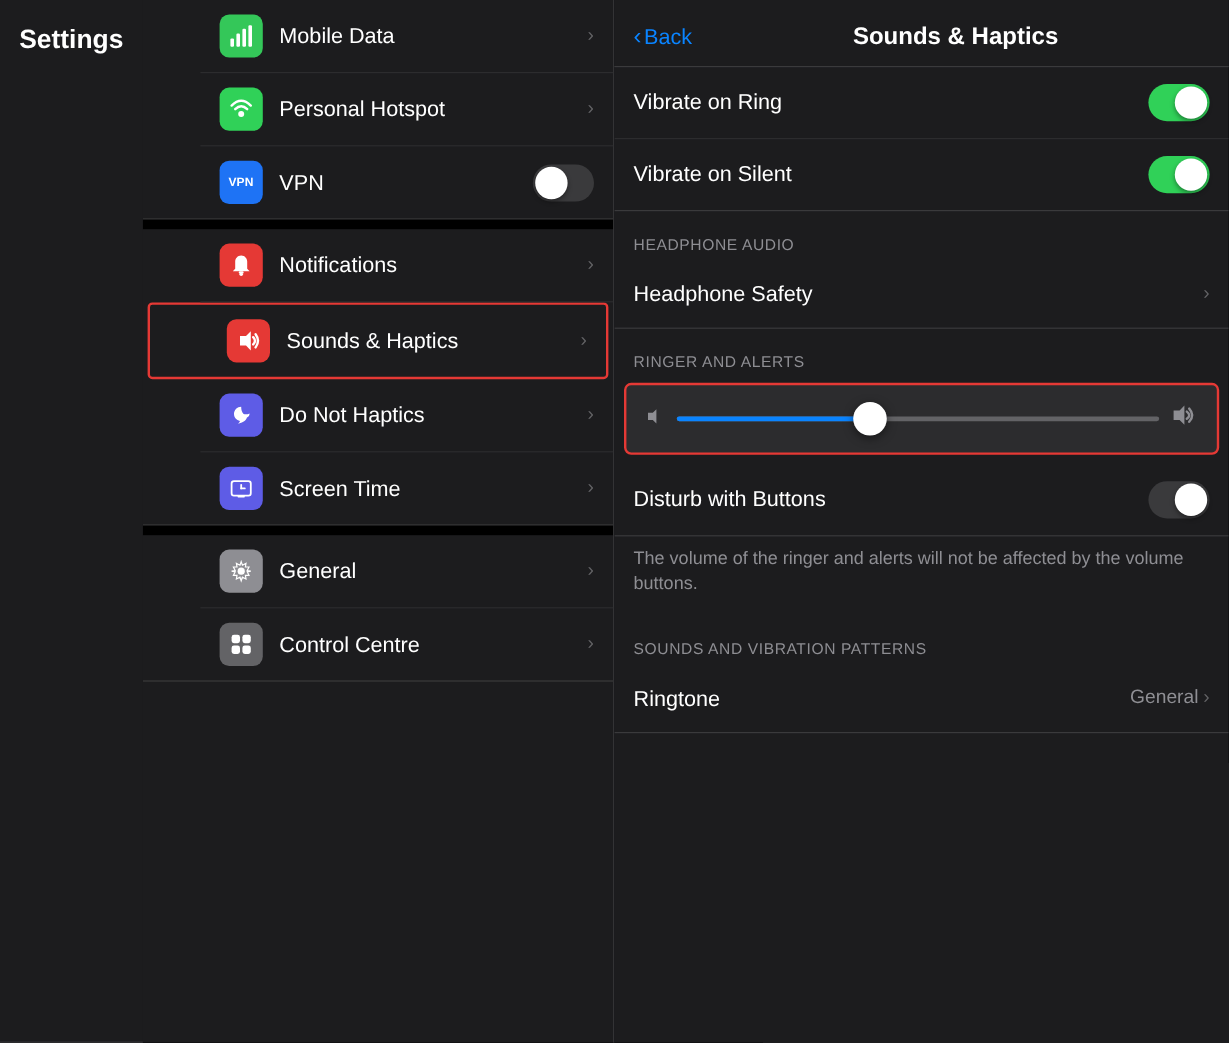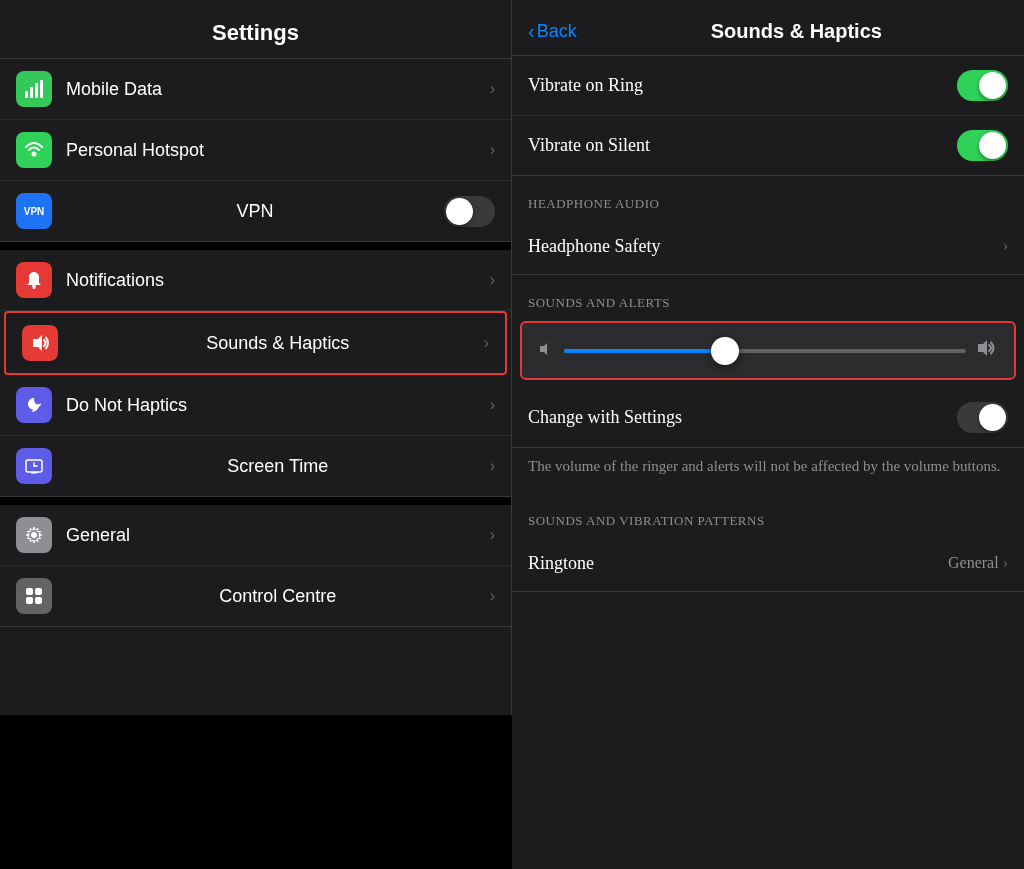--- a/index.html
+++ b/index.html
@@ -8,25 +8,25 @@
       height: 869px;
       background: #000;
       font-family: -apple-system, 'SF Pro Display', 'Helvetica Neue', Arial, sans-serif;
       display: flex;
       overflow: hidden;
     }
 
     
     .left-panel {
       width: 512px;
-      height: 715px;
+      height: 869px;
       background: #1c1c1e;
       border-right: 1px solid #3a3a3c;
       display: flex;
-      flex-direction: column;
+      flex-direction: row;
     }
 
     .left-header {
       background: #1c1c1e;
       padding: 20px 16px 12px;
       text-align: center;
       border-bottom: 1px solid #3a3a3c;
     }
 
     .left-header h1 {
@@ -46,25 +46,25 @@
     }
 
     .settings-item {
       display: flex;
       align-items: center;
       padding: 12px 16px;
       border-bottom: 1px solid #2c2c2e;
       cursor: pointer;
       min-height: 60px;
       position: relative;
+      margin-left: 48px;
     }
 
     .settings-item:last-child {
       border-bottom: none;
-      text-align: center;
     }
 
     .item-icon {
       width: 36px;
       height: 36px;
       border-radius: 8px;
       display: flex;
       align-items: center;
       justify-content: center;
       margin-right: 14px;
@@ -148,21 +148,20 @@
 
     .right-title {
       color: #fff;
       font-size: 20px;
       font-weight: 700;
     }
 
     .right-content {
       flex: 1;
       overflow: hidden;
-      font-family: Liberation Serif, serif;
     }
 
     .right-section {
       border-bottom: 1px solid #3a3a3c;
     }
 
     .right-item {
       display: flex;
       align-items: center;
       padding: 14px 16px;
@@ -461,21 +460,21 @@
       <div class="section-header">HEADPHONE AUDIO</div>
       <div class="right-section">
         <div class="right-item">
           <span class="right-item-label">Headphone Safety</span>
           <span class="right-item-chevron">›</span>
         </div>
       </div>
     </div>
 
     <div>
-      <div class="section-header">SOUNDS AND ALERTS</div>
+      <div class="section-header">RINGER AND ALERTS</div>
       <div style="padding:0 0 4px 0;">
         <div class="slider-container">
           <span class="slider-icon">
             <svg width="16" height="16" viewBox="0 0 16 16" fill="#8e8e93">
               <polygon points="2,5 6,5 9,2 9,14 6,11 2,11"></polygon>
             </svg>
           </span>
           <div class="slider-track">
             <div class="slider-fill"></div>
             <div class="slider-thumb"></div>
@@ -485,21 +484,21 @@
               <polygon points="2,7 7,7 11,3 11,19 7,15 2,15"></polygon>
               <path d="M13 8 Q17 11 13 14" stroke="#8e8e93" stroke-width="2" fill="none" stroke-linecap="round"></path>
               <path d="M15 5.5 Q20 11 15 16.5" stroke="#8e8e93" stroke-width="2" fill="none" stroke-linecap="round"></path>
             </svg>
           </span>
         </div>
       </div>
 
       <div class="right-section">
         <div class="right-item">
-          <span class="right-item-label">Change with Settings</span>
+          <span class="right-item-label">Disturb with Buttons</span>
           <div class="cwb-toggle">
             <div class="toggle-knob"></div>
           </div>
         </div>
       </div>
       <div class="section-note">The volume of the ringer and alerts will not be affected by the volume buttons.</div>
     </div>
 
     <div>
       <div class="section-header">SOUNDS AND VIBRATION PATTERNS</div>

